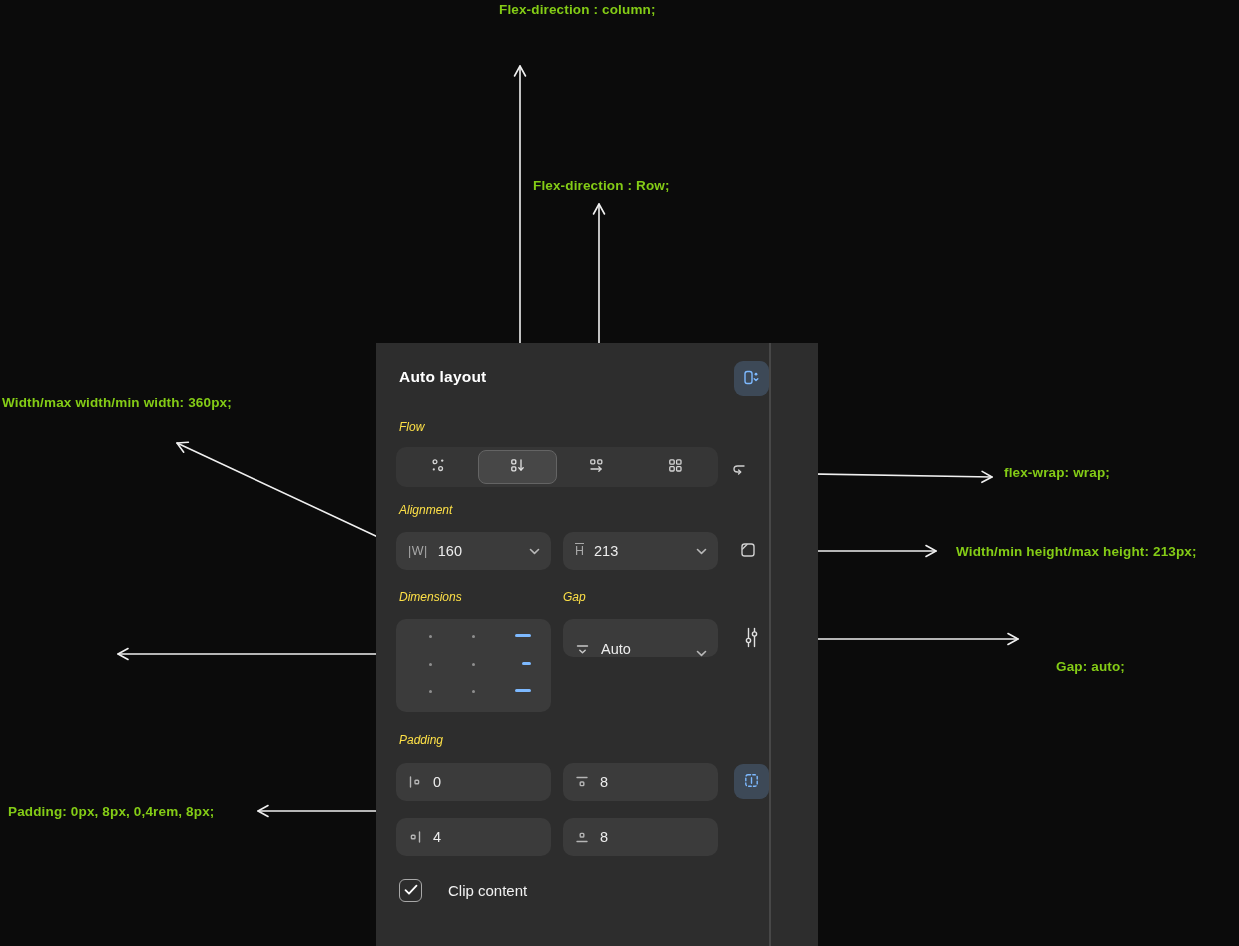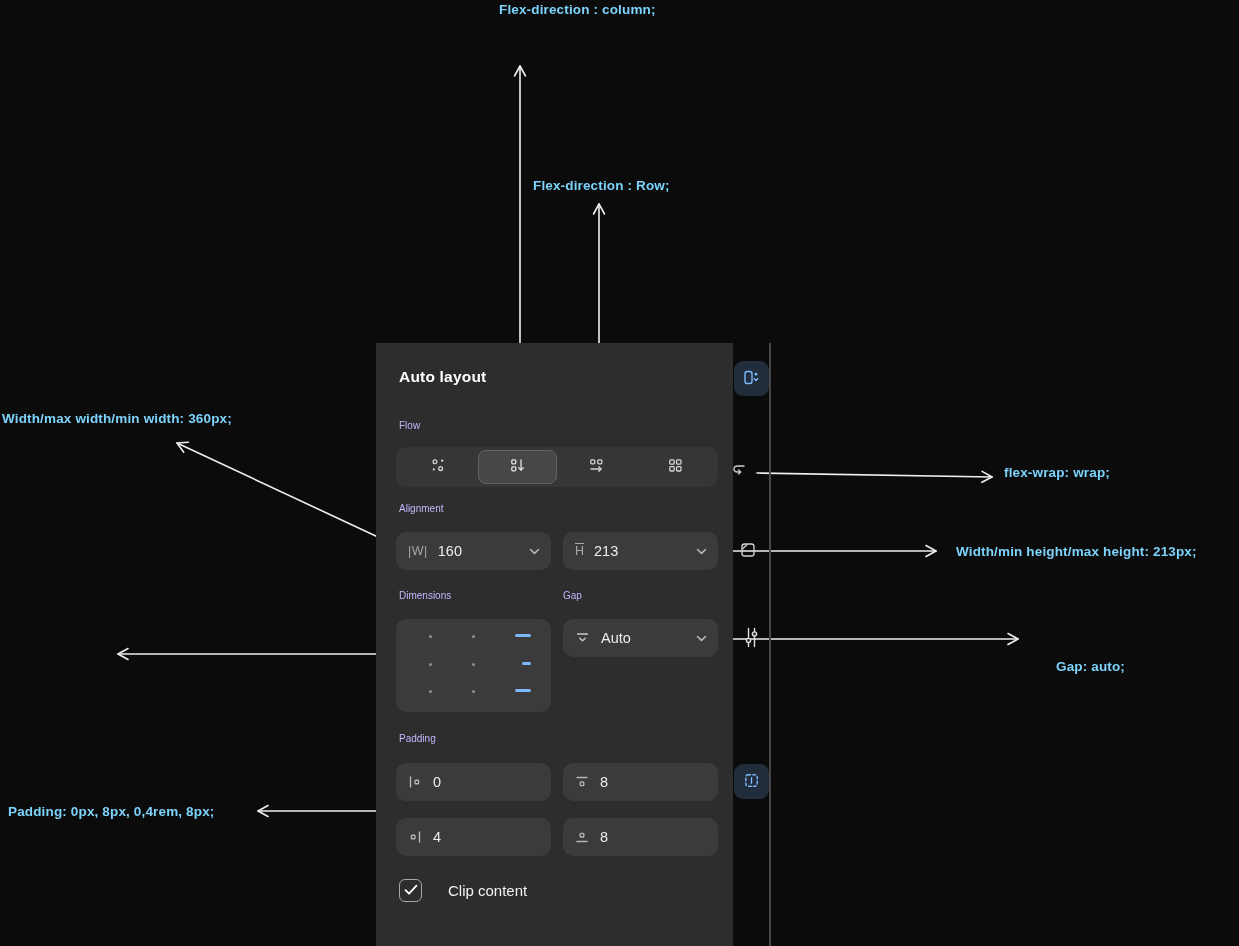--- a/index.html
+++ b/index.html
@@ -2,43 +2,43 @@
 <html><head>
 <meta charset="utf-8">
 <style>
   * { margin:0; padding:0; box-sizing:border-box; }
   html,body { width:1239px; height:946px; overflow:hidden; background:#0b0b0b;
     font-family:"Liberation Sans", sans-serif; }
   .canvas { position:relative; width:1239px; height:946px; background:#0b0b0b; }
 
   
   .arrows { position:absolute; left:0; top:0; width:1239px; height:946px; pointer-events:none; }
-  .ann { position:absolute; font-weight:700; font-size:13.5px; color:#7dd3fc;
+  .ann { position:absolute; font-weight:700; font-size:13.5px; color:#84cc16;
          letter-spacing:.15px; white-space:nowrap; line-height:17px; }
   #ann-flex-col  { left:499px; top:1px; }
   #ann-flex-row  { left:533px; top:177px; }
-  #ann-width     { left:2px;   top:410px; }
+  #ann-width     { left:2px;   top:394px; }
   #ann-wrap      { left:1004px;top:464px; }
   #ann-height    { left:956px; top:543px; }
   #ann-gap       { left:1056px;top:636px;margin-top:22px; }
   #ann-align     { left:8px;   top:681px; }
   #ann-padding   { left:8px;   top:803px; }
 
   
-  .panel { position:absolute; left:376px; top:343px; width:357px; height:603px; background:#2d2d2d; }
+  .panel { position:absolute; left:376px; top:343px; width:442px; height:603px; background:#2d2d2d; }
   .divider { position:absolute; left:769px; top:343px; width:2px; height:603px; background:#474747; }
 
   .panel-title { position:absolute; left:23px; top:25px; font-size:15.5px; font-weight:700; color:#ffffff; letter-spacing:.2px; }
 
   .icon-btn-blue { position:absolute; width:35px; height:35px; border:none; border-radius:9px;
     background:rgba(125,185,255,0.20); display:flex; align-items:center; justify-content:center; cursor:pointer; }
   #autolayout-btn { left:358px; top:18px; }
   #pad-individual-btn { left:358px; top:421px; }
 
-  .section-label { position:absolute; font-size:10px; color:#c4b5fd; }
+  .section-label { position:absolute; font-size:12px; color:#fde047;font-style:italic; }
   #label-flow       { left:23px;  top:77px; }
   #label-dimensions { left:23px;  top:160px; }
   #label-alignment  { left:23px;  top:247px; }
   #label-gap        { left:187px; top:247px; }
   #label-padding    { left:23px;  top:390px; }
 
   .seg { position:absolute; left:20px; top:104px; width:322px; height:40px; background:#363636;
     border-radius:10px; display:flex; padding:3px; }
   .seg-cell { flex:1; display:flex; align-items:center; justify-content:center;
     border:1px solid transparent; border-radius:8px; background:transparent; cursor:pointer; }
@@ -51,21 +51,21 @@
 
   .input { position:absolute; width:155px; height:38px; background:#3b3b3b; border-radius:10px;
     display:flex; align-items:center; padding:0 11px 0 12px; color:#ededed; font-size:14.5px; cursor:pointer; }
   .input .glyph { margin-right:10px; color:#a8a8a8; font-size:12.5px; letter-spacing:.5px; }
   .input .h-glyph { display:inline-block; border-top:1.6px solid #a8a8a8; padding-top:1px;
     font-size:12.5px; color:#a8a8a8; line-height:1.05; margin-right:10px; }
   .input .padglyph { margin-right:11px; display:flex; align-items:center; }
   .input .chev { margin-left:auto; display:flex; align-items:center; }
   #input-width  { left:20px;  top:189px; }
   #input-height { left:187px; top:189px; }
-  #gap-input    { left:187px; top:276px; }
+  #gap-input    { left:187px; top:276px;align-items:flex-end; }
   #pad-left     { left:20px;  top:420px; }
   #pad-top      { left:187px; top:420px; }
   #pad-right    { left:20px;  top:475px; }
   #pad-bottom   { left:187px; top:475px; }
 
   .align-box { position:absolute; left:20px; top:276px; width:155px; height:93px;
     background:#3b3b3b; border-radius:10px; cursor:pointer; }
   .align-dot { position:absolute; width:3px; height:3px; border-radius:50%; background:#8f8f8f; }
   .align-bar { position:absolute; height:3px; border-radius:2px; background:#7db9ff; }
 

